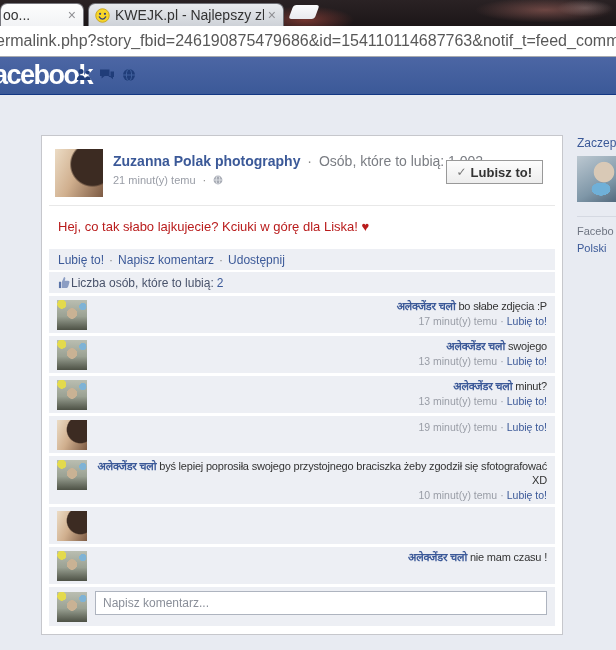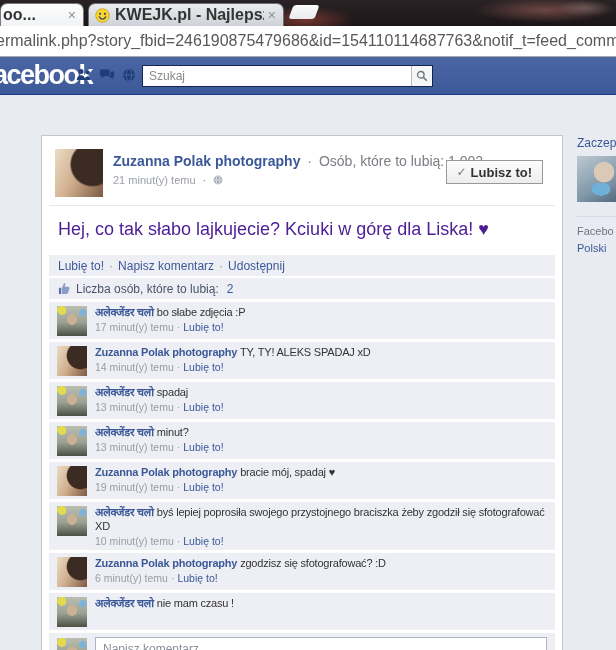--- a/index.html
+++ b/index.html
@@ -12,21 +12,21 @@
       radial-gradient(70px 20px at 305px 20px, rgba(186,78,66,.55), transparent 70%),
       radial-gradient(100px 18px at 545px 10px, rgba(196,120,110,.45), transparent 70%),
       radial-gradient(40px 12px at 585px 8px, rgba(230,220,220,.25), transparent 70%),
       linear-gradient(#2a2224,#1c1618); }
   .tab { position:absolute; top:3px; height:23px; border-radius:7px 7px 0 0;
     display:flex; align-items:center; overflow:hidden; }
   .tab.active { left:0; width:84px; background:linear-gradient(#fdfdfd,#f2f3f5);
     border:1px solid #77777d; border-bottom:none; }
   .tab.inactive { left:88px; width:196px; background:linear-gradient(#e9ebee,#ced2d8);
     border:1px solid #6f7076; border-bottom:none; }
-  .tab-title { font-size:16px; color:#333; white-space:nowrap; overflow:hidden; flex:1; padding-left:5px;font-weight:bold; }
+  .tab-title { font-size:14px; color:#333; white-space:nowrap; overflow:hidden; flex:1; padding-left:5px; }
   .tab.active .tab-title { padding-left:2px; }
   .tab-close { font-size:14px; color:#8f8f93; padding:0 7px 0 4px; line-height:20px; }
   .favicon { width:15px; height:15px; margin-left:6px; flex:none; }
   .favicon svg { width:15px; height:15px; display:block; }
   .newtab { position:absolute; left:291px; top:5px; width:26px; height:14px;
     background:linear-gradient(#fbfbfc,#e9eaee); border-radius:3px; transform:skewX(-20deg); }
 
   .urlrow { position:absolute; left:0; top:26px; width:616px; height:31px;
     background:#fff; border-bottom:1px solid #a9abb0; overflow:hidden; }
   .url { font-size:16px; color:#585858; line-height:30px; white-space:nowrap; margin-left:-4px; }
@@ -69,32 +69,32 @@
   .post-author { color:#3b5998; font-weight:bold; text-decoration:none; }
   .gdot { color:#888; margin:0 3px; }
   .post-likes-info { color:#7a7d83; }
   .post-sub { font-size:11px; color:#999da6; margin-top:5px; display:flex; align-items:center; gap:4px;margin-left:45px; }
   .globe-mini svg { width:10px; height:10px; display:block; }
   .like-btn { position:absolute; right:12px; top:16px; height:24px; padding:0 10px;
     border:1px solid #999; background:linear-gradient(#fdfdfd,#ededed);
     font-size:13px; font-weight:bold; color:#333; display:flex; align-items:center; gap:4px; }
   .like-btn .chk { color:#777; font-weight:normal; font-size:12px; }
 
-  .post-message { padding:13px 9px 13px; font-size:18px; color:#4c1d95; }
+  .post-message { padding:13px 9px 13px; font-size:13px; color:#b91c1c; }
 
   .bar { background:#edeff4; margin-top:2px; padding:0 9px; height:21px;
     display:flex; align-items:center; font-size:12px; }
   .actions-bar a { color:#3b5998; text-decoration:none; }
   .bdot { color:#888; margin:0 5px; }
-  .likes-bar { color:#49536b; gap:5px; }
+  .likes-bar { color:#49536b; }
   .thumb-icon svg { width:13px; height:13px; display:block; }
   .likes-count { color:#3b5998; text-decoration:none; margin-left:3px; }
 
   .comments { margin-top:3px; display:flex; flex-direction:column; gap:3px; }
-  .comment { background:#edeff4; padding:3px 8px; display:flex; gap:8px; min-height:32px; }
+  .comment { background:#edeff4; padding:3px 8px; display:flex; gap:8px; min-height:32px;text-align:right; }
   .c-avatar { width:30px; height:30px; flex:none; margin-top:1px; }
   .c-body { flex:1; min-width:0; }
   .c-line { font-size:11px; line-height:14px; letter-spacing:-0.2px; color:#333; }
   .c-author { color:#3b5998; font-weight:bold; text-decoration:none; }
   .c-meta { font-size:10.5px; line-height:12px; color:#999da6; margin-top:2px; }
   .c-meta .mlike { color:#3b5998; text-decoration:none; }
   .c-meta .mdot { margin:0 3px; }
 
   .comment-input-row { background:#edeff4; margin-top:3px; padding:4px 8px; display:flex; gap:8px; }
   .comment-input { flex:1; height:24px; border:1px solid #aeb4bf; font-size:12px;
@@ -160,29 +160,20 @@
         </g>
       </svg>
   </span>
   <span class="hicon i3">
     <svg viewBox="0 0 14 14">
         <circle cx="7" cy="7" r="6" fill="#203d79"></circle>
         <ellipse cx="7" cy="7" rx="2.6" ry="6" fill="none" stroke="#41619e" stroke-width="1"></ellipse>
         <line x1="1" y1="7" x2="13" y2="7" stroke="#41619e" stroke-width="1"></line>
       </svg>
   </span>
-  <div class="search">
-    <input placeholder="Szukaj" style="">
-    <span class="search-btn">
-      <svg viewBox="0 0 14 14">
-          <circle cx="5.6" cy="5.6" r="3.8" fill="none" stroke="#74767b" stroke-width="1.6"></circle>
-          <line x1="8.6" y1="8.6" x2="12.6" y2="12.6" stroke="#74767b" stroke-width="1.8"></line>
-        </svg>
-    </span>
-  </div>
 </div>
 
 <div class="page">
 
   <div class="card">
 
     <div class="post-header">
       <div class="avatar av-f post-avatar"></div>
       <div class="post-title">
         <a href="#" class="post-author">Zuzanna Polak photography</a>
@@ -230,66 +221,54 @@
     <div class="comments">
 
       <div class="comment">
         <div class="avatar av-m c-avatar"></div>
         <div class="c-body">
           <div class="c-line"><a href="#" class="c-author">अलेक्जेंडर चलो</a> <span>bo słabe zdjęcia :P</span></div>
           <div class="c-meta"><span>17 minut(y) temu</span><span class="mdot">·</span><a href="#" class="mlike">Lubię to!</a></div>
         </div>
       </div>
 
-      <div class="comment">
-        <div class="avatar av-f c-avatar"></div>
-        <div class="c-body">
-          <div class="c-line"><a href="#" class="c-author">Zuzanna Polak photography</a> <span>TY, TY! ALEKS SPADAJ xD</span></div>
-          <div class="c-meta"><span>14 minut(y) temu</span><span class="mdot">·</span><a href="#" class="mlike">Lubię to!</a></div>
-        </div>
-      </div>
-
-      <div class="comment">
-        <div class="avatar av-m c-avatar"></div>
-        <div class="c-body">
-          <div class="c-line"><a href="#" class="c-author">अलेक्जेंडर चलो</a> <span>spadaj</span></div>
+
+      <div class="comment">
+        <div class="avatar av-m c-avatar"></div>
+        <div class="c-body">
+          <div class="c-line"><a href="#" class="c-author">अलेक्जेंडर चलो</a> <span>swojego</span></div>
           <div class="c-meta"><span>13 minut(y) temu</span><span class="mdot">·</span><a href="#" class="mlike">Lubię to!</a></div>
         </div>
       </div>
 
       <div class="comment">
         <div class="avatar av-m c-avatar"></div>
         <div class="c-body">
           <div class="c-line"><a href="#" class="c-author">अलेक्जेंडर चलो</a> <span>minut?</span></div>
           <div class="c-meta"><span>13 minut(y) temu</span><span class="mdot">·</span><a href="#" class="mlike">Lubię to!</a></div>
         </div>
       </div>
 
       <div class="comment">
         <div class="avatar av-f c-avatar"></div>
         <div class="c-body">
-          <div class="c-line"><a href="#" class="c-author">Zuzanna Polak photography</a> <span>bracie mój, spadaj ♥</span></div>
           <div class="c-meta"><span>19 minut(y) temu</span><span class="mdot">·</span><a href="#" class="mlike">Lubię to!</a></div>
         </div>
       </div>
 
       <div class="comment">
         <div class="avatar av-m c-avatar"></div>
         <div class="c-body">
           <div class="c-line"><a href="#" class="c-author">अलेक्जेंडर चलो</a> <span>byś lepiej poprosiła swojego przystojnego braciszka żeby zgodził się sfotografować XD</span></div>
           <div class="c-meta"><span>10 minut(y) temu</span><span class="mdot">·</span><a href="#" class="mlike">Lubię to!</a></div>
         </div>
       </div>
 
       <div class="comment">
         <div class="avatar av-f c-avatar"></div>
-        <div class="c-body">
-          <div class="c-line"><a href="#" class="c-author">Zuzanna Polak photography</a> <span>zgodzisz się sfotografować? :D</span></div>
-          <div class="c-meta"><span>6 minut(y) temu</span><span class="mdot">·</span><a href="#" class="mlike">Lubię to!</a></div>
-        </div>
       </div>
 
       <div class="comment">
         <div class="avatar av-m c-avatar"></div>
         <div class="c-body">
           <div class="c-line"><a href="#" class="c-author">अलेक्जेंडर चलो</a> <span>nie mam czasu !</span></div>
         </div>
       </div>
 
     </div>

